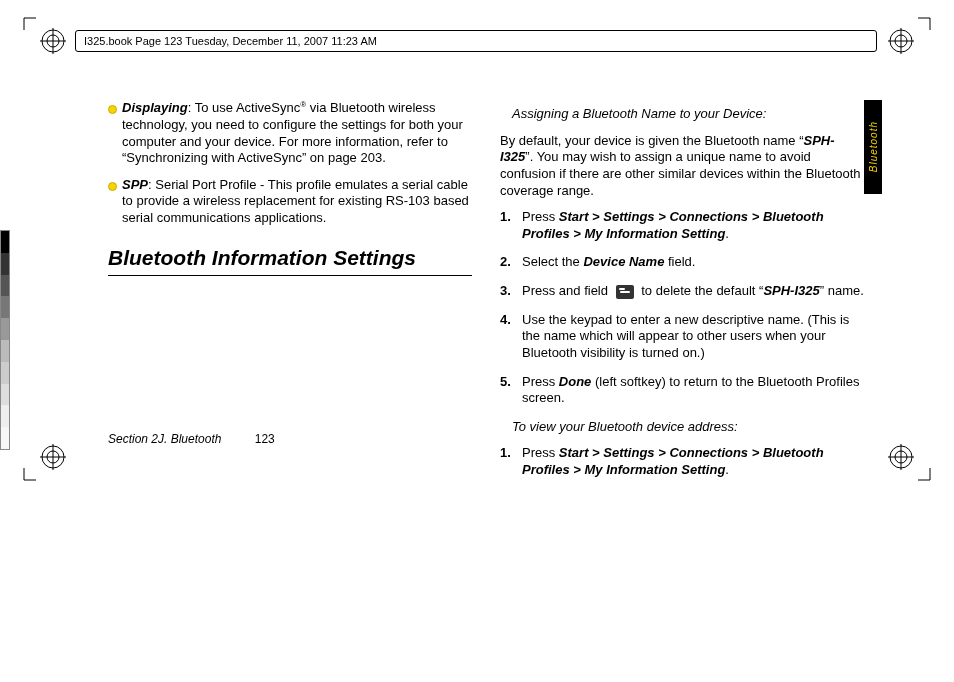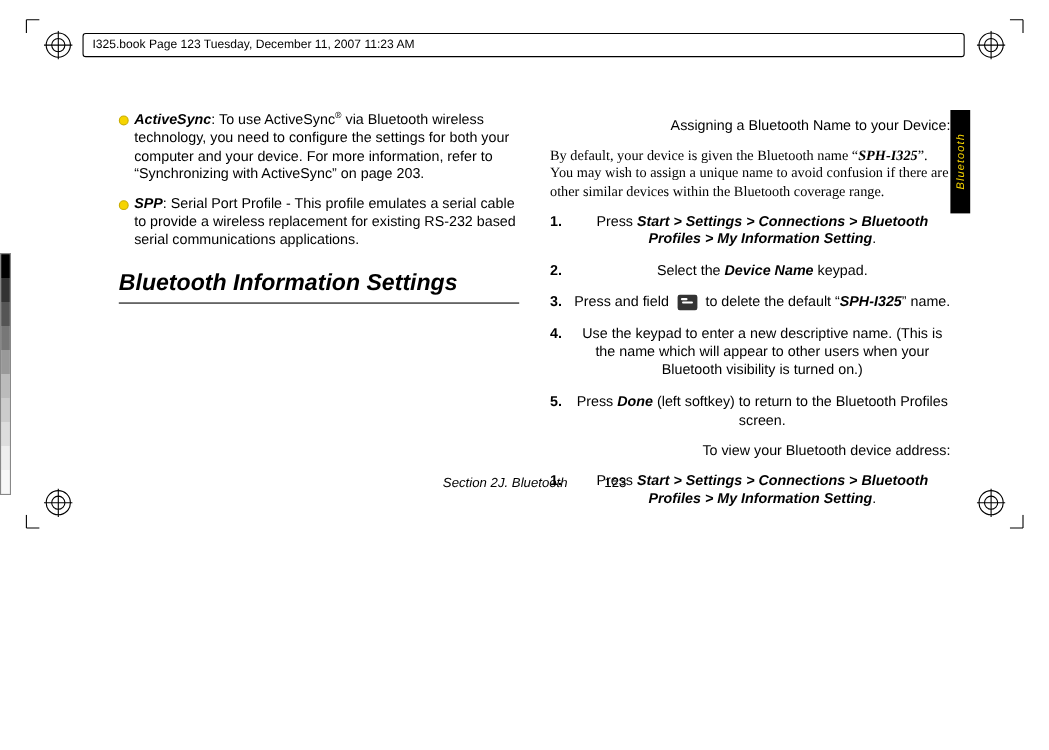--- a/index.html
+++ b/index.html
@@ -26,34 +26,34 @@
   .col { width: 50%; }
 
   .ul { list-style: none; }
   .ul > li { position: relative; padding-left: 14px; margin-bottom: 10px; }
   .ul > li::before { content: ""; position: absolute; left: 0; top: 5px; width: 7px; height: 7px; border-radius: 50%; background: #f6d400; border: 0.5px solid #c9ad00; }
   .bi { font-style: italic; font-weight: bold; }
   .sup { font-size: 8px; vertical-align: super; }
 
   h2.sec { font-size: 21px; font-style: italic; font-weight: bold; border-bottom: 1px solid #000; padding-bottom: 3px; margin: 18px 0 16px 0; }
 
-  .sub-it { margin: 6px 0 10px 12px; text-align: right; }
+  .sub-it { font-style: italic; margin: 6px 0 10px 12px; }
 
   ol.steps { list-style: none; counter-reset: step; margin-left: 0; }
-  ol.steps > li { counter-increment: step; position: relative; padding-left: 22px; margin-bottom: 12px; text-align: center; }
+  ol.steps > li { counter-increment: step; position: relative; padding-left: 22px; margin-bottom: 12px; }
   ol.steps > li::before { content: counter(step) "."; position: absolute; left: 0; font-weight: bold; }
 
   .key-icon { display: inline-block; width: 18px; height: 14px; background: #333; border-radius: 2px; position: relative; vertical-align: middle; margin: 0 4px; }
   .key-icon::after { content: ""; position: absolute; left: 4px; top: 6px; width: 10px; height: 2px; background: #fff; border-radius: 1px; }
   .key-icon::before { content: ""; position: absolute; left: 3px; top: 3px; width: 6px; height: 2px; background: #fff; border-radius: 1px; }
 
-  .footer { position: absolute; left: 108px; bottom: 52px; width: 756px; text-align: center; font-size: 12px; font-style: italic; }
+  .footer { position: absolute; left: 108px; bottom: 52px; width: 756px; text-align: left; font-size: 12px; font-style: italic; }
   .footer .pn { font-style: normal; display: inline-block; margin-left: 30px; }
 
-  .para { margin-bottom: 10px; font-family: Liberation Serif, serif; }
+  .para { margin-bottom: 10px; }
 </style>
 </head>
 <body>
 
 <div class="page">
 
   <div class="reg" style="left:40px; top:28px;">
     <svg width="26" height="26">
         <circle cx="13" cy="13" r="11" fill="none" stroke="#000" stroke-width="1"></circle>
         <circle cx="13" cy="13" r="6" fill="none" stroke="#000" stroke-width="1"></circle>
@@ -119,45 +119,45 @@
 
   <div class="side-tab">
     <span>Bluetooth</span>
   </div>
 
   <div class="content">
 
     <div class="col">
       <ul class="ul">
         <li>
-          <span class="bi">ActiveSync</span><span>: To use ActiveSync</span><span class="sup">®</span><span> via Bluetooth wireless technology, you need to configure the settings for both your computer and your device. For more information, refer to “Synchronizing with ActiveSync” on page 203.</span>
+          <span class="bi">Displaying</span><span>: To use ActiveSync</span><span class="sup">®</span><span> via Bluetooth wireless technology, you need to configure the settings for both your computer and your device. For more information, refer to “Synchronizing with ActiveSync” on page 203.</span>
         </li>
         <li>
-          <span class="bi">SPP</span><span>: Serial Port Profile - This profile emulates a serial cable to provide a wireless replacement for existing RS-232 based serial communications applications.</span>
+          <span class="bi">SPP</span><span>: Serial Port Profile - This profile emulates a serial cable to provide a wireless replacement for existing RS-103 based serial communications applications.</span>
         </li>
       </ul>
 
       <h2 class="sec">Bluetooth Information Settings</h2>
 
 
     </div>
 
     <div class="col">
       <p class="sub-it">Assigning a Bluetooth Name to your Device:</p>
 
       <p class="para">
         <span>By default, your device is given the Bluetooth name “</span><span class="bi">SPH-I325</span><span>”. You may wish to assign a unique name to avoid confusion if there are other similar devices within the Bluetooth coverage range.</span>
       </p>
 
       <ol class="steps">
         <li>
           <span>Press </span><span class="bi">Start &gt; Settings &gt; Connections &gt; Bluetooth Profiles &gt; My Information Setting</span><span>.</span>
         </li>
         <li>
-          <span>Select the </span><span class="bi">Device Name</span><span> keypad.</span>
+          <span>Select the </span><span class="bi">Device Name</span><span> field.</span>
         </li>
         <li>
           <span>Press and field </span><span class="key-icon"></span><span> to delete the default “</span><span class="bi">SPH-I325</span><span>” name.</span>
         </li>
         <li>
           <span>Use the keypad to enter a new descriptive name. (This is the name which will appear to other users when your Bluetooth visibility is turned on.)</span>
         </li>
         <li>
           <span>Press </span><span class="bi">Done</span><span> (left softkey) to return to the Bluetooth Profiles screen.</span>
         </li>

